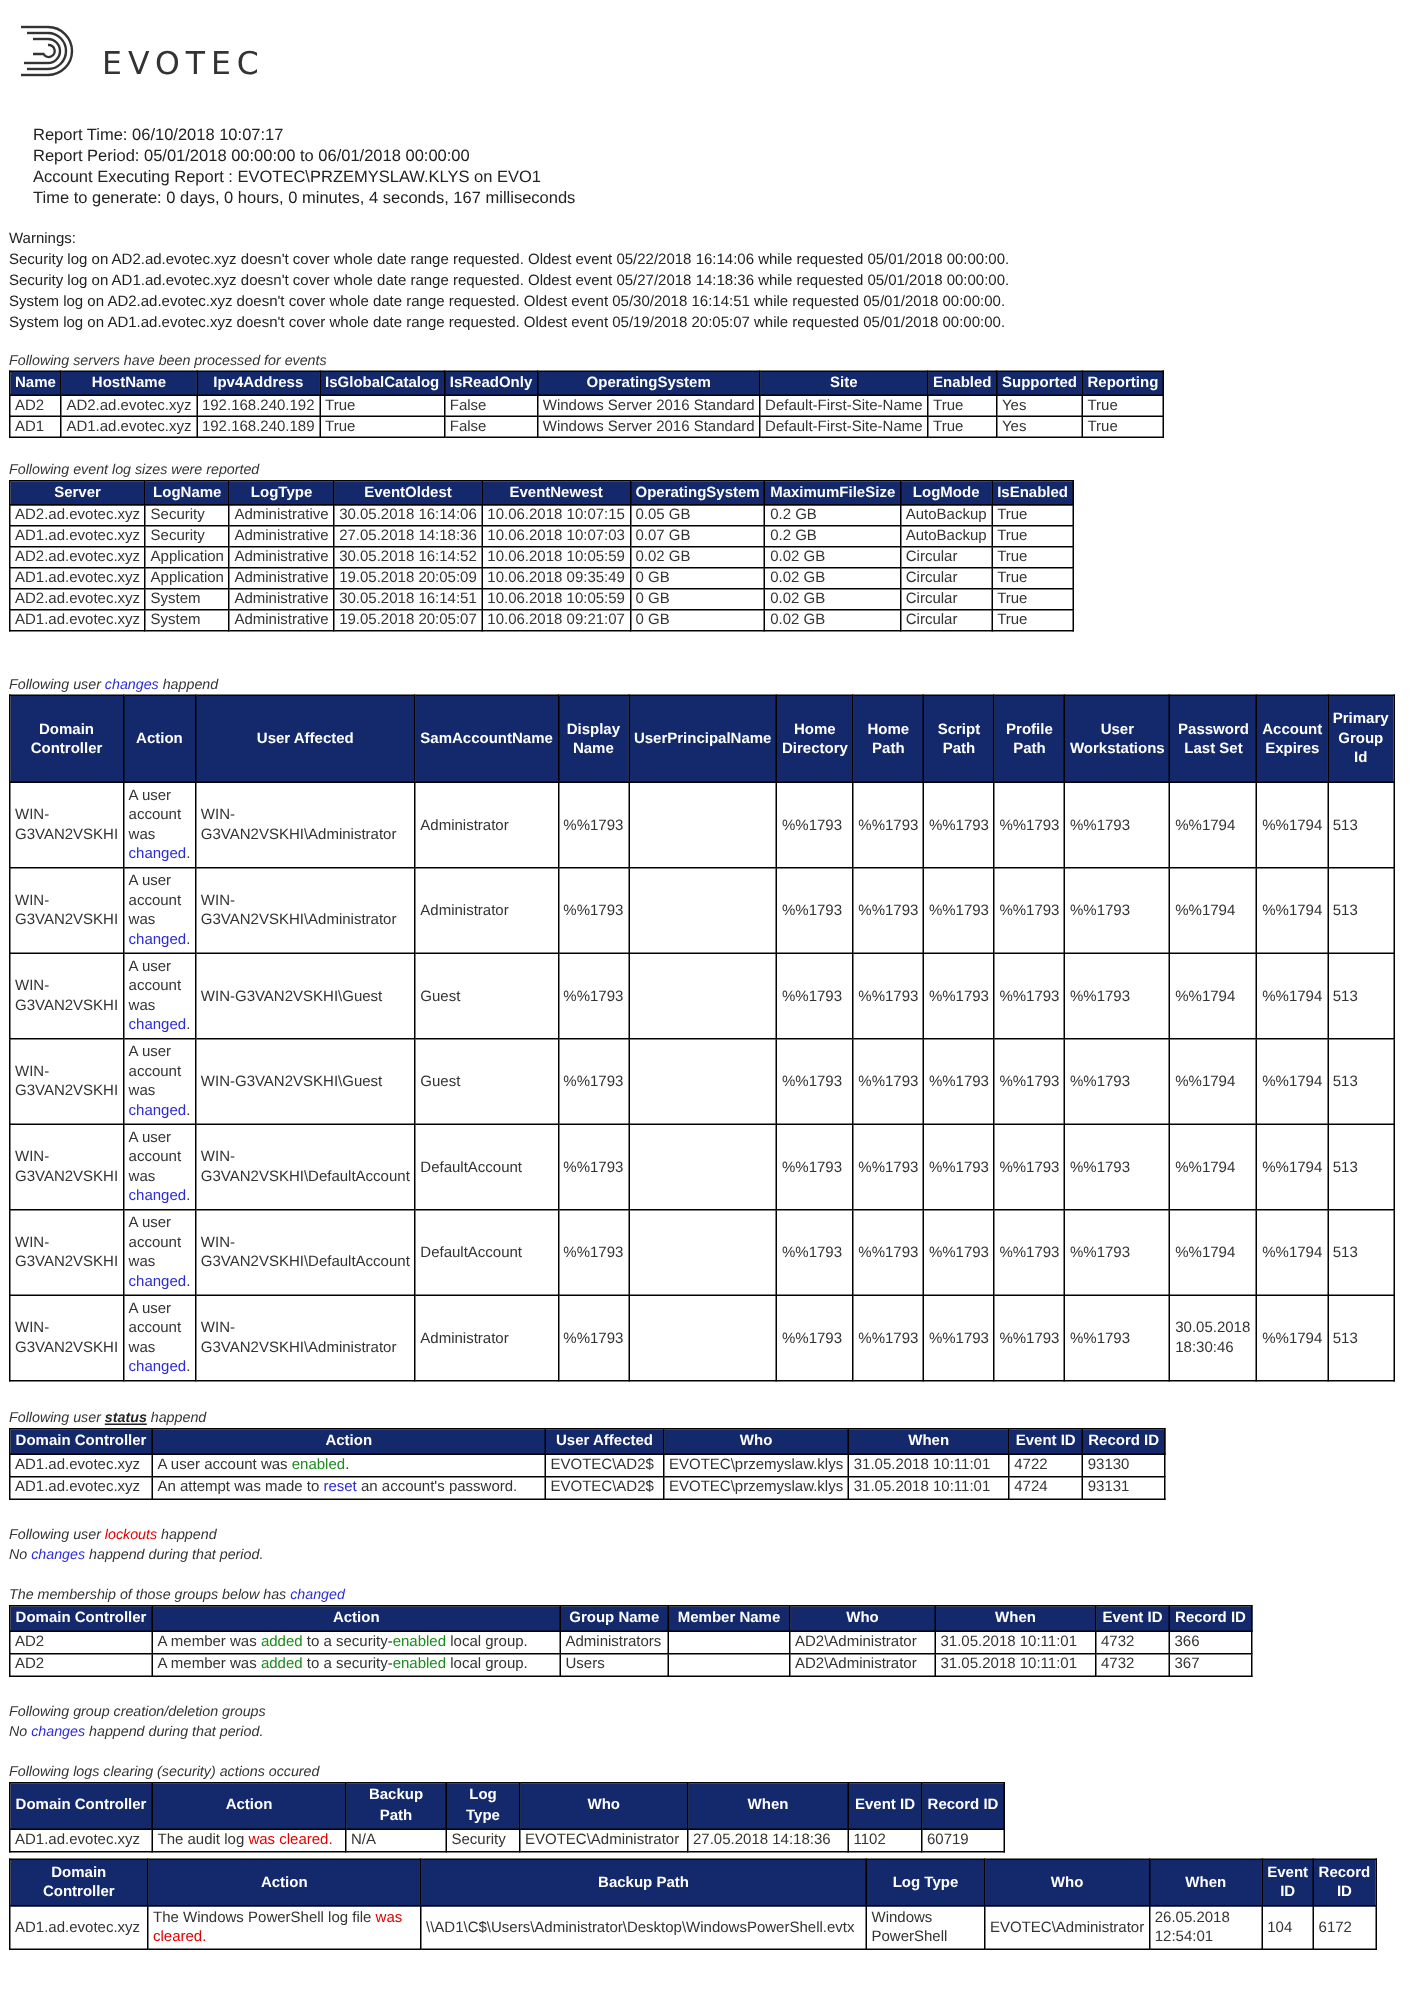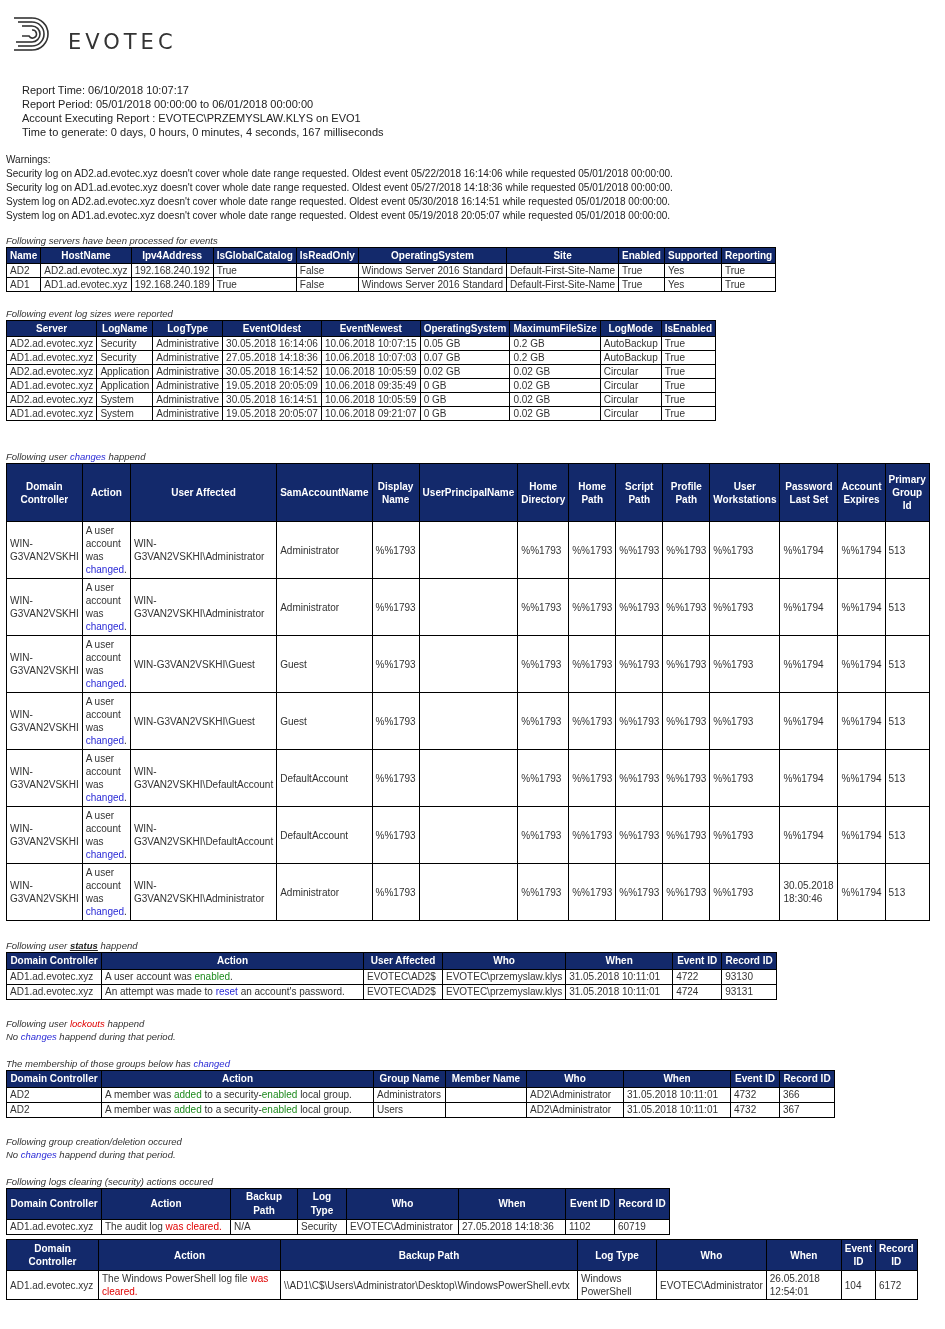--- a/index.html
+++ b/index.html
@@ -397,21 +397,21 @@
           <td>AD2\Administrator</td>
           <td>31.05.2018 10:11:01</td>
           <td>4732</td>
           <td>367</td>
         </tr>
       </tbody>
     </table>
 </div>
 
 <div class="sec" style="top:1136px">
-  <div class="caption">Following group creation/deletion occured</div>
+  <div class="caption">Following group creation/deletion groups</div>
   <div class="nochg"><span>No </span><span class="blue">changes</span><span> happend during that period.</span></div>
 </div>
 
 <div class="sec" style="top:1176px">
   <div class="caption">Following logs clearing (security) actions occured</div>
   <table class="small" id="tbl-logclearsec">
       <tbody>
         <tr>
           <th style="width:88px">Domain Controller</th>
           <th style="width:122px">Action</th>

